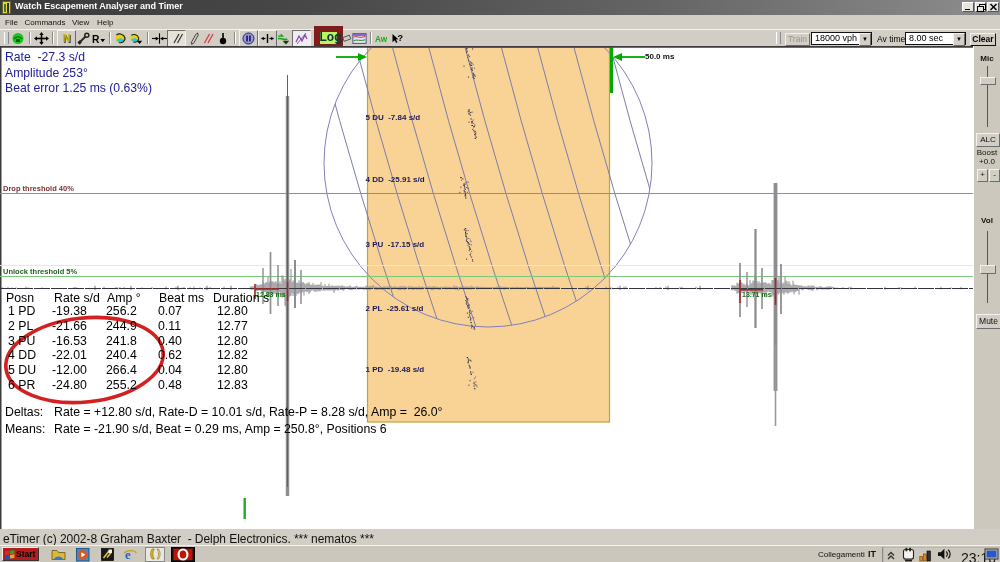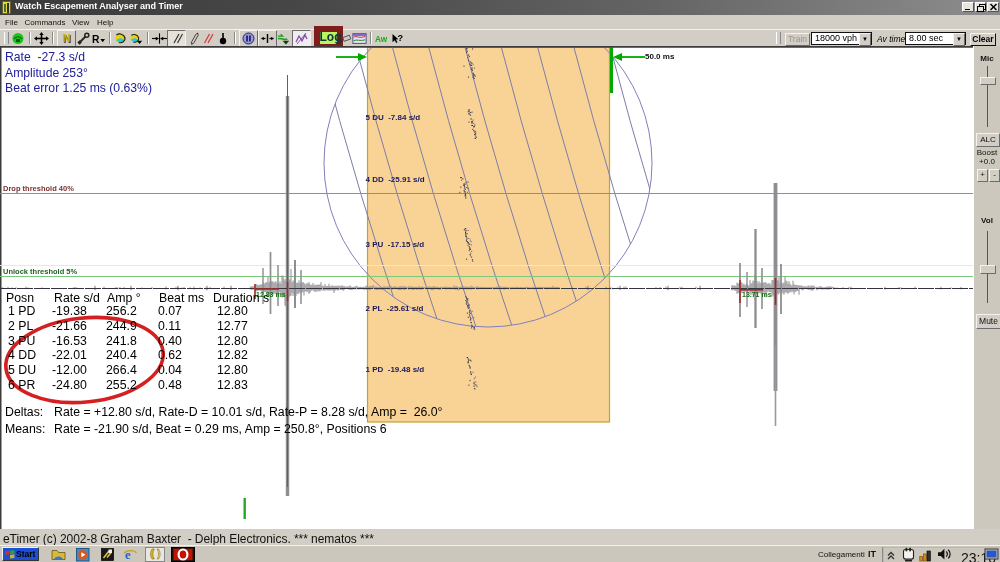--- a/index.html
+++ b/index.html
@@ -195,21 +195,21 @@
       <div class="tbtn" style="">
         <svg width="18" height="13" viewBox="0 0 18 13">
           <polygon points="3,1 3,11 5.5,8.5 7.5,12 9,11 7,7.8 10,7.5" fill="#000"></polygon>
           <text x="9" y="10" font-size="11" font-weight="bold" fill="#000">?</text>
         </svg>
       </div>
     </div>
     <div class="abs" style="left:776px;top:2px;width:3px;height:12px;border-left:1px solid #fff;border-right:1px solid #8a8a8a;"></div>
     <div class="abs bev" style="left:785px;top:3px;width:23px;height:11px;font-size:8.5px;color:#9a968e;text-align:center;line-height:10px;">Train</div>
     <div class="abs" style="left:811px;top:2px;width:61px;height:13px;background:#fff;border:1px solid #111;box-sizing:border-box;font-size:9px;color:#000;line-height:11px;padding-left:3px;">18000 vph<div class="bev" style="position:absolute;right:0;top:0;width:10px;height:11px;font-size:6px;text-align:center;line-height:10px;color:#000;">▼</div></div>
-    <div class="abs" style="left:877px;top:4px;font-size:8.5px;color:#000;white-space:nowrap;font-style:italic;">Av time</div>
+    <div class="abs" style="left:877px;top:4px;font-size:8.5px;color:#000;white-space:nowrap;">Av time</div>
     <div class="abs" style="left:905px;top:2px;width:61px;height:13px;background:#fff;border:1px solid #111;box-sizing:border-box;font-size:9px;color:#000;line-height:11px;padding-left:3px;">8.00 sec<div class="bev" style="position:absolute;right:0;top:0;width:10px;height:11px;font-size:6px;text-align:center;line-height:10px;color:#000;">▼</div></div>
     <div class="abs bev" style="left:970px;top:3px;width:24px;height:11px;font-size:8.5px;font-weight:bold;color:#000;text-align:center;line-height:10px;border-color:#f4f2ee #111 #111 #f4f2ee;">Clear</div>
 </div>
 
 <div class="abs" style="left:0;top:46px;width:973px;height:483px;background:#fff;">
 <svg width="973" height="483" viewBox="0 0 973 483" style="position:absolute;left:0;top:0;">
   <defs>
         <clipPath id="circ">
           <circle cx="488" cy="117" r="164"></circle>
         </clipPath>
@@ -994,21 +994,21 @@
   <div class="abs" style="left:13px;top:185px;width:1px;height:72px;background:#555;"></div>
   <div class="abs bev" style="left:6px;top:219px;width:14px;height:7px;"></div>
   <div class="abs bev" style="left:2px;top:268px;width:23px;height:13px;text-align:center;line-height:12px;font-size:8.5px;">Mute</div>
 </div>
 
 <div class="abs" style="left:0;top:529px;width:1000px;height:16px;background:#d2cec5;">
   <div class="abs" style="left:3px;top:3px;font-size:12px;letter-spacing:-0.05px;color:#111;">eTimer (c) 2002-8 Graham Baxter&nbsp; - Delph Electronics. *** nematos ***</div>
 </div>
 
 <div class="abs" style="left:0;top:545px;width:1000px;height:17px;background:#ccc7bc;border-top:1px solid #f4f2ee;box-sizing:border-box;">
-  <div class="abs" style="left:2px;top:1px;width:37px;height:14px;background:#1d4ed8;border:1px solid;border-color:#f4f2ee #333 #333 #f4f2ee;box-sizing:border-box;">
+  <div class="abs" style="left:2px;top:1px;width:37px;height:14px;background:#b91c1c;border:1px solid;border-color:#f4f2ee #333 #333 #f4f2ee;box-sizing:border-box;">
     <svg width="12" height="12" style="position:absolute;left:1px;top:0;" viewBox="0 0 12 12">
       <g transform="skewY(-8) translate(0,1)">
           <rect x="1" y="2.5" width="4.4" height="3.6" fill="#d03020"></rect>
           <rect x="6" y="2.5" width="4.4" height="3.6" fill="#30a030"></rect>
           <rect x="1" y="6.8" width="4.4" height="3.6" fill="#2050c0"></rect>
           <rect x="6" y="6.8" width="4.4" height="3.6" fill="#d0b020"></rect>
         </g>
     </svg>
     <span style="position:absolute;left:13px;top:1px;font-size:8.5px;font-weight:bold;color:#000;">Start</span>
   </div>

